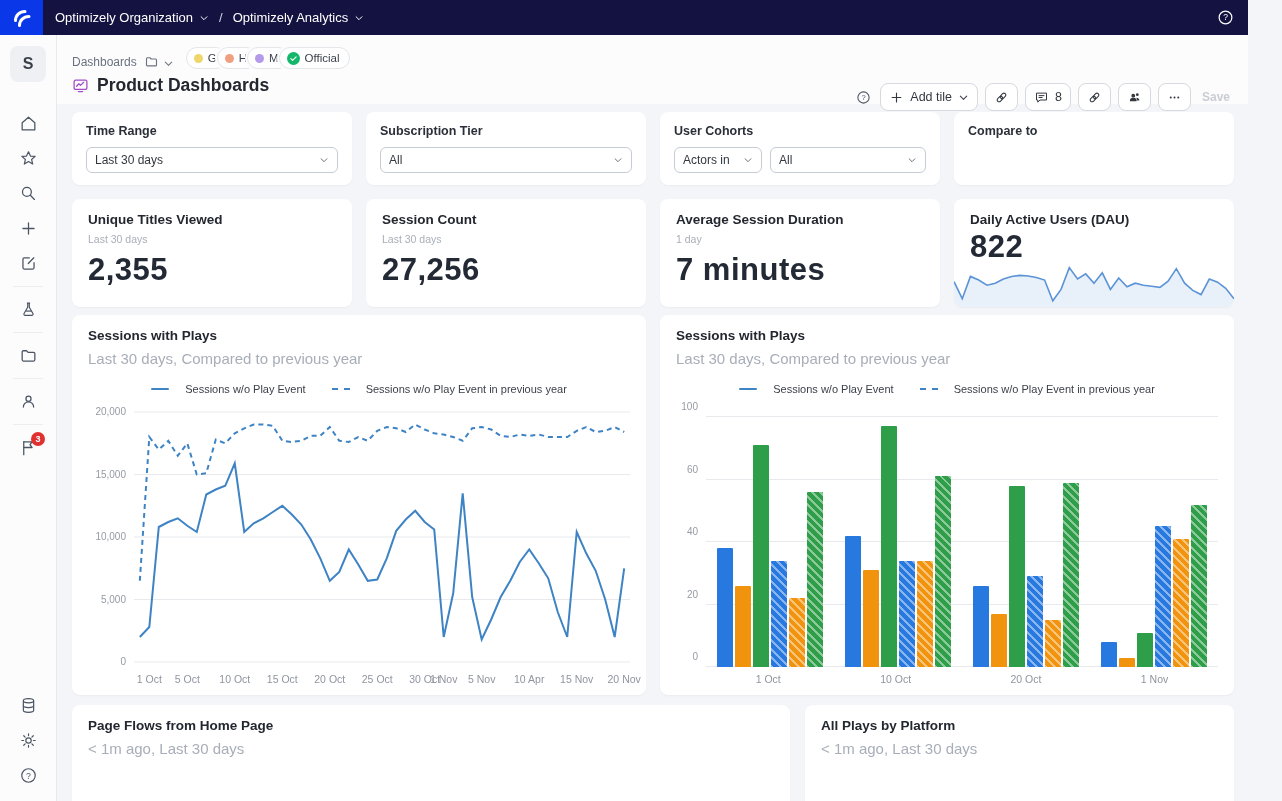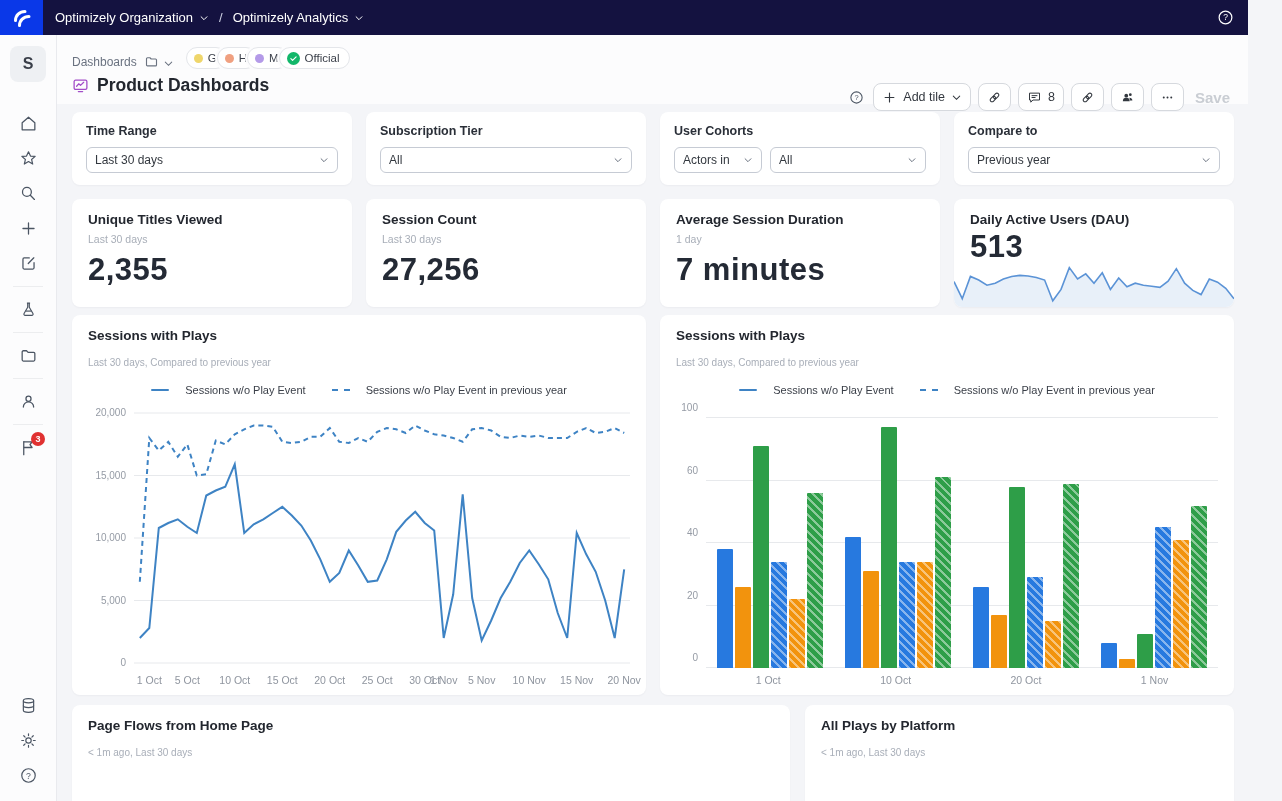--- a/index.html
+++ b/index.html
@@ -37,21 +37,21 @@
   .pill:first-child { margin-left:0; }
   .dot { width:9px; height:9px; border-radius:50%; }
   .check-ic { width:13px; height:13px; border-radius:50%; background:#12B76A; display:flex; align-items:center; justify-content:center; }
   .title-row { display:flex; align-items:center; gap:8px; margin-top:6px; }
   .page-title { font-size:17.5px; font-weight:bold; color:#23272F; }
   .title-icon { color:#A24CC8; display:flex; }
   .header-actions { position:absolute; top:48px; right:14px; display:flex; align-items:center; gap:7px; }
   .hbtn { height:28px; border:1px solid #D6D9DE; background:#fff; border-radius:8px; display:flex; align-items:center; justify-content:center; gap:6px; padding:0 8px; font-size:12.5px; color:#33383F; cursor:pointer; }
   .hbtn svg { width:15px; height:15px; }
   .help-circ { border:none; background:none; padding:0 2px; color:#4B5563; }
-  .save-btn { border:none; background:none; color:#C9CDD3; font-size:15px; font-weight:bold; padding:0 4px; }
+  .save-btn { border:none; background:none; color:#C9CDD3; font-size:12px; font-weight:bold; padding:0 4px; }
 
   .content { padding:8px 14px 0 15px; }
   .row { display:flex; gap:14px; }
 
   
   .fcard { background:#fff; border-radius:8px; padding:12px 14px; flex:1; box-shadow:0 1px 2px rgba(20,25,40,.04); }
   .flabel { font-size:12.5px; font-weight:bold; color:#2A2F38; margin-bottom:9px; }
   .sel-row { display:flex; gap:8px; }
   .select { height:26px; border:1px solid #C6CBD4; border-radius:6px; display:flex; align-items:center; padding:0 8px; font-size:12px; color:#33383F; flex:1; cursor:pointer; background:#fff; }
   .select .sval { flex:1; white-space:nowrap; overflow:hidden; }
@@ -67,21 +67,21 @@
   .kpi-title { font-size:13.5px; font-weight:bold; color:#23272F; }
   .kpi-sub { font-size:10.5px; color:#A8AEB8; margin-top:6px; }
   .kpi-val { font-size:31px; font-weight:bold; color:#242A35; margin-top:7px; letter-spacing:.5px; }
   .kpi .kpi-val.over { position:relative; z-index:2; margin-top:2px; }
   .spark { position:absolute; left:0; right:0; bottom:0; height:58px; width:100%; }
 
   
   .charts-row { margin-top:8px; }
   .ccard { background:#fff; border-radius:8px; padding:13px 16px 8px; flex:1; height:380px; box-shadow:0 1px 2px rgba(20,25,40,.04); }
   .c-title { font-size:13.5px; font-weight:bold; color:#23272F; }
-  .c-sub { font-size:10px; color:#A8AEB8; margin-top:14px; }
+  .c-sub { font-size:15px; color:#A8AEB8; margin-top:7px; }
   .legend { display:flex; justify-content:center; gap:26px; margin-top:14px; height:16px; align-items:center; }
   .lg-item { display:flex; align-items:center; gap:16px; font-size:11px; color:#3A3F48; }
   .sw-solid { width:18px; height:0; border-top:2.5px solid #3E83C4; border-radius:2px; }
   .sw-dashed { width:18px; height:0; border-top:2.5px dashed #3E83C4; }
 
   .plot-wrap { display:flex; margin-top:10px; }
   .ylabels { position:relative; width:46px; flex:0 0 46px; }
   .ylabels span { position:absolute; right:8px; font-size:10px; color:#959BA5; }
   .plot-area { position:relative; flex:1; height:260px; }
   .xlabels { position:relative; height:22px; margin-left:46px; font-size:10.5px; color:#8F959F; }
@@ -358,26 +358,20 @@
             <div class="select">
                 <span class="sval">All</span>
                 <svg viewBox="0 0 24 24">
                   <path d="M5 9l7 7 7-7" stroke="currentColor" stroke-width="2.4" fill="none" stroke-linecap="round"></path>
                 </svg>
               </div>
           </div>
         </div>
         <div class="fcard">
           <div class="flabel">Compare to</div>
-          <div class="select">
-              <span class="sval">Previous year</span>
-              <svg viewBox="0 0 24 24">
-                <path d="M5 9l7 7 7-7" stroke="currentColor" stroke-width="2.4" fill="none" stroke-linecap="round"></path>
-              </svg>
-            </div>
         </div>
       </div>
 
 
       <div class="row kpi-row">
         <div class="kpi">
           <div class="kpi-title">Unique Titles Viewed</div>
           <div class="kpi-sub">Last 30 days</div>
           <div class="kpi-val">2,355</div>
         </div>
@@ -386,21 +380,21 @@
           <div class="kpi-sub">Last 30 days</div>
           <div class="kpi-val">27,256</div>
         </div>
         <div class="kpi">
           <div class="kpi-title">Average Session Duration</div>
           <div class="kpi-sub">1 day</div>
           <div class="kpi-val">7 minutes</div>
         </div>
         <div class="kpi">
           <div class="kpi-title">Daily Active Users (DAU)</div>
-          <div class="kpi-val over">513</div>
+          <div class="kpi-val over">822</div>
           <svg id="spark-svg" class="spark" viewBox="0 0 288 56" preserveAspectRatio="none">
               <polygon points="0,56 0.0,31.5 8.5,48.0 16.9,26.5 25.4,30.0 33.9,35.0 42.4,33.0 50.8,29.0 59.3,26.5 67.8,25.5 76.2,26.0 84.7,27.5 93.2,30.0 101.6,50.0 110.1,39.0 118.6,18.0 127.1,29.0 135.5,24.0 144.0,33.0 152.5,23.0 160.9,39.0 169.4,28.0 177.9,36.5 186.4,33.0 194.8,35.0 203.3,36.0 211.8,37.0 220.2,31.0 228.7,19.0 237.2,33.0 245.6,40.0 254.1,44.0 262.6,29.0 271.1,32.0 279.5,38.0 288.0,48.0 288,56" fill="#E8F0F9"></polygon>
               <polyline points="0.0,31.5 8.5,48.0 16.9,26.5 25.4,30.0 33.9,35.0 42.4,33.0 50.8,29.0 59.3,26.5 67.8,25.5 76.2,26.0 84.7,27.5 93.2,30.0 101.6,50.0 110.1,39.0 118.6,18.0 127.1,29.0 135.5,24.0 144.0,33.0 152.5,23.0 160.9,39.0 169.4,28.0 177.9,36.5 186.4,33.0 194.8,35.0 203.3,36.0 211.8,37.0 220.2,31.0 228.7,19.0 237.2,33.0 245.6,40.0 254.1,44.0 262.6,29.0 271.1,32.0 279.5,38.0 288.0,48.0" fill="none" stroke="#5B93D6" stroke-width="1.6" vector-effect="non-scaling-stroke"></polyline>
             </svg>
         </div>
       </div>
 
       <div class="row charts-row">
         <div class="ccard">
           <div class="c-title">Sessions with Plays</div>
@@ -438,21 +432,21 @@
           <div class="xlabels" id="line-xlabels">
               <span style="left: 3.0867%;">1 Oct</span>
               <span style="left: 10.746%;">5 Oct</span>
               <span style="left: 20.3202%;">10 Oct</span>
               <span style="left: 29.8943%;">15 Oct</span>
               <span style="left: 39.4684%;">20 Oct</span>
               <span style="left: 49.0426%;">25 Oct</span>
               <span style="left: 58.6167%;">30 Oct</span>
               <span style="left: 62.4464%;">1 Nov</span>
               <span style="left: 70.1057%;">5 Nov</span>
-              <span style="left: 79.6798%;">10 Nov</span>
+              <span style="left: 79.6798%;">10 Apr</span>
               <span style="left: 89.254%;">15 Nov</span>
               <span style="left: 98.8281%;">20 Nov</span>
             </div>
         </div>
 
         <div class="ccard">
           <div class="c-title">Sessions with Plays</div>
           <div class="c-sub">Last 30 days, Compared to previous year</div>
           <div class="legend" id="legend-bar">
               <div class="lg-item">

